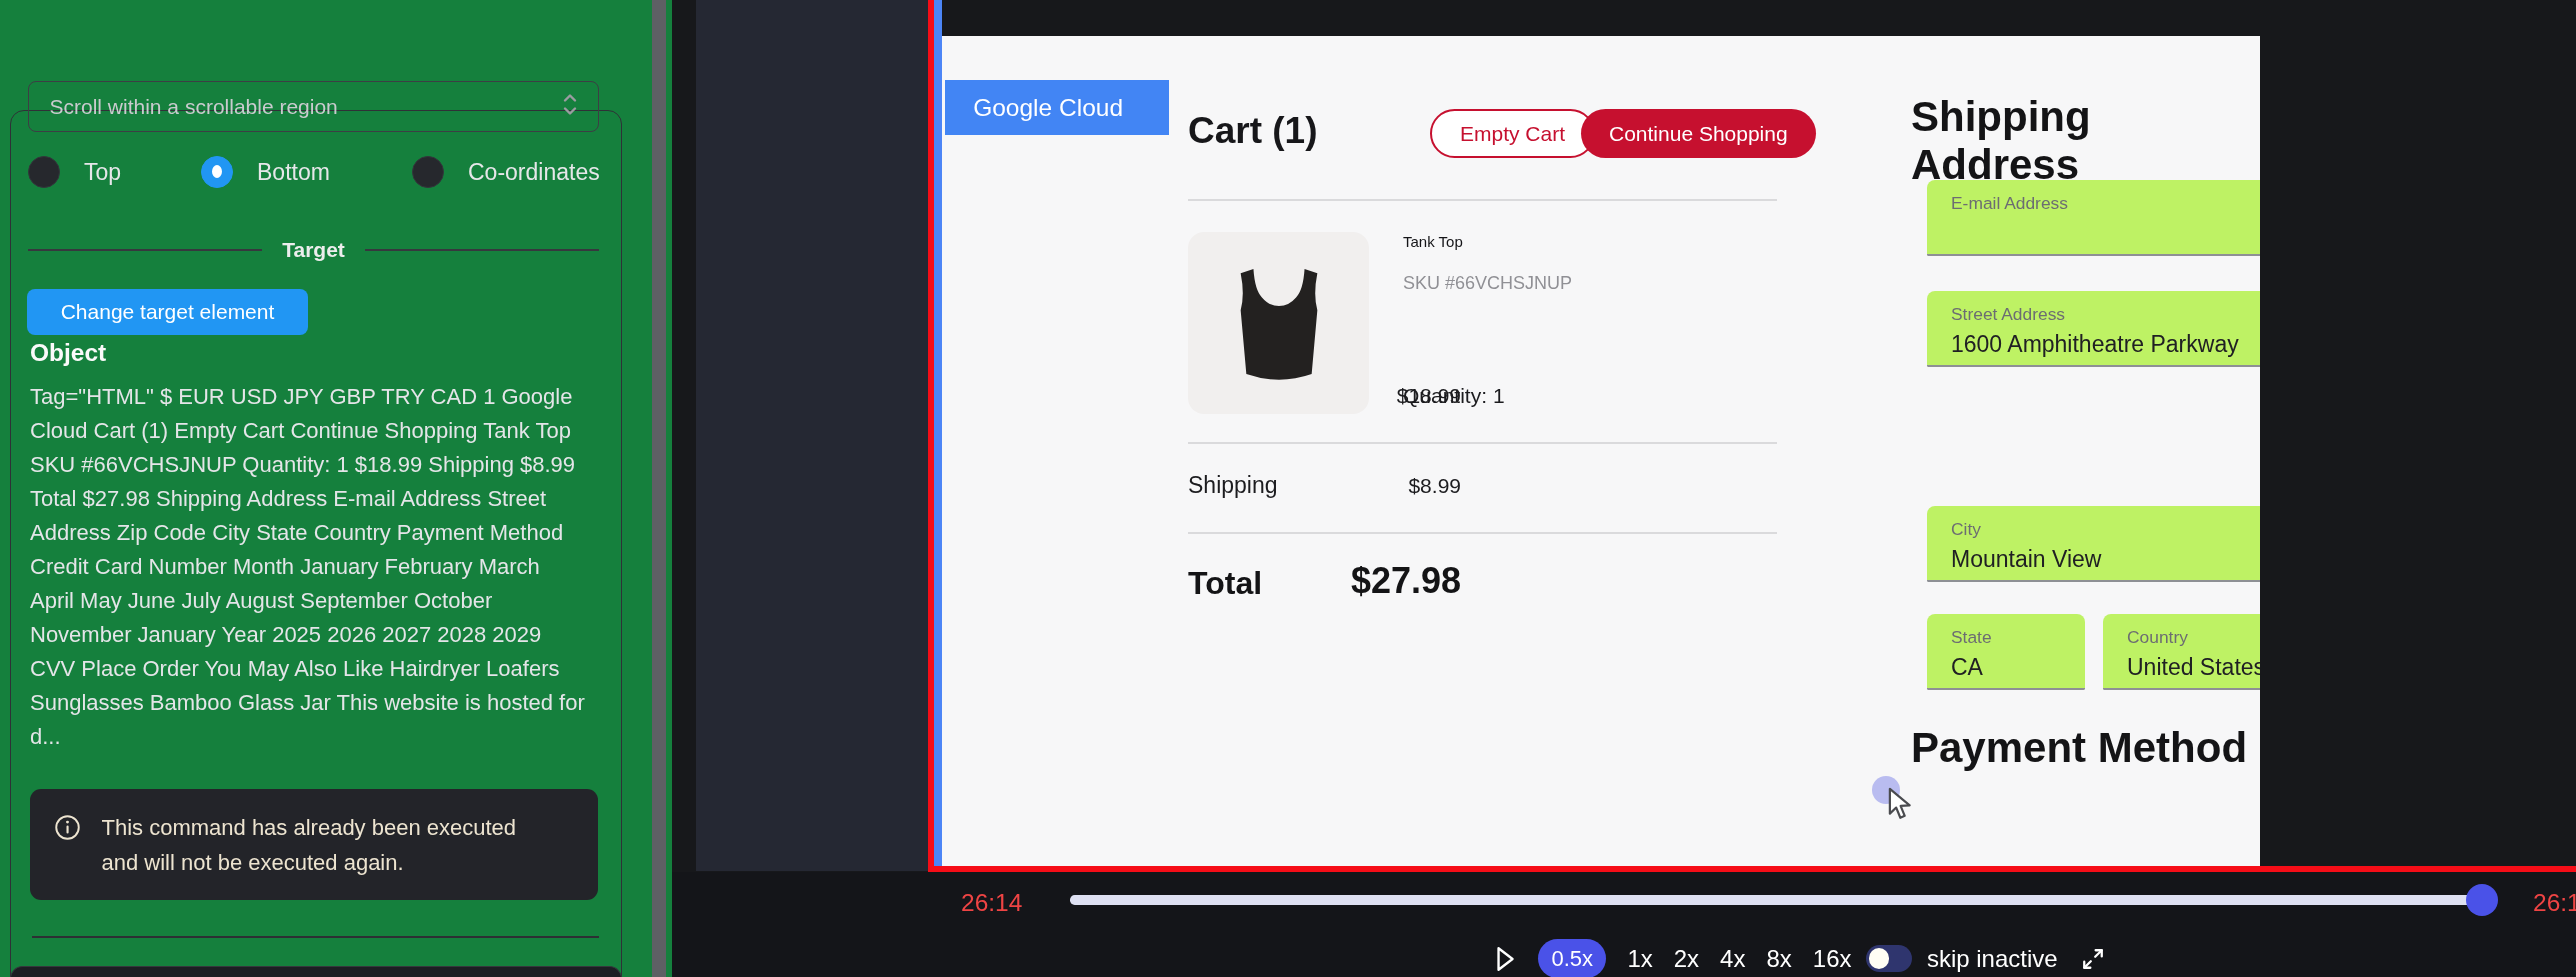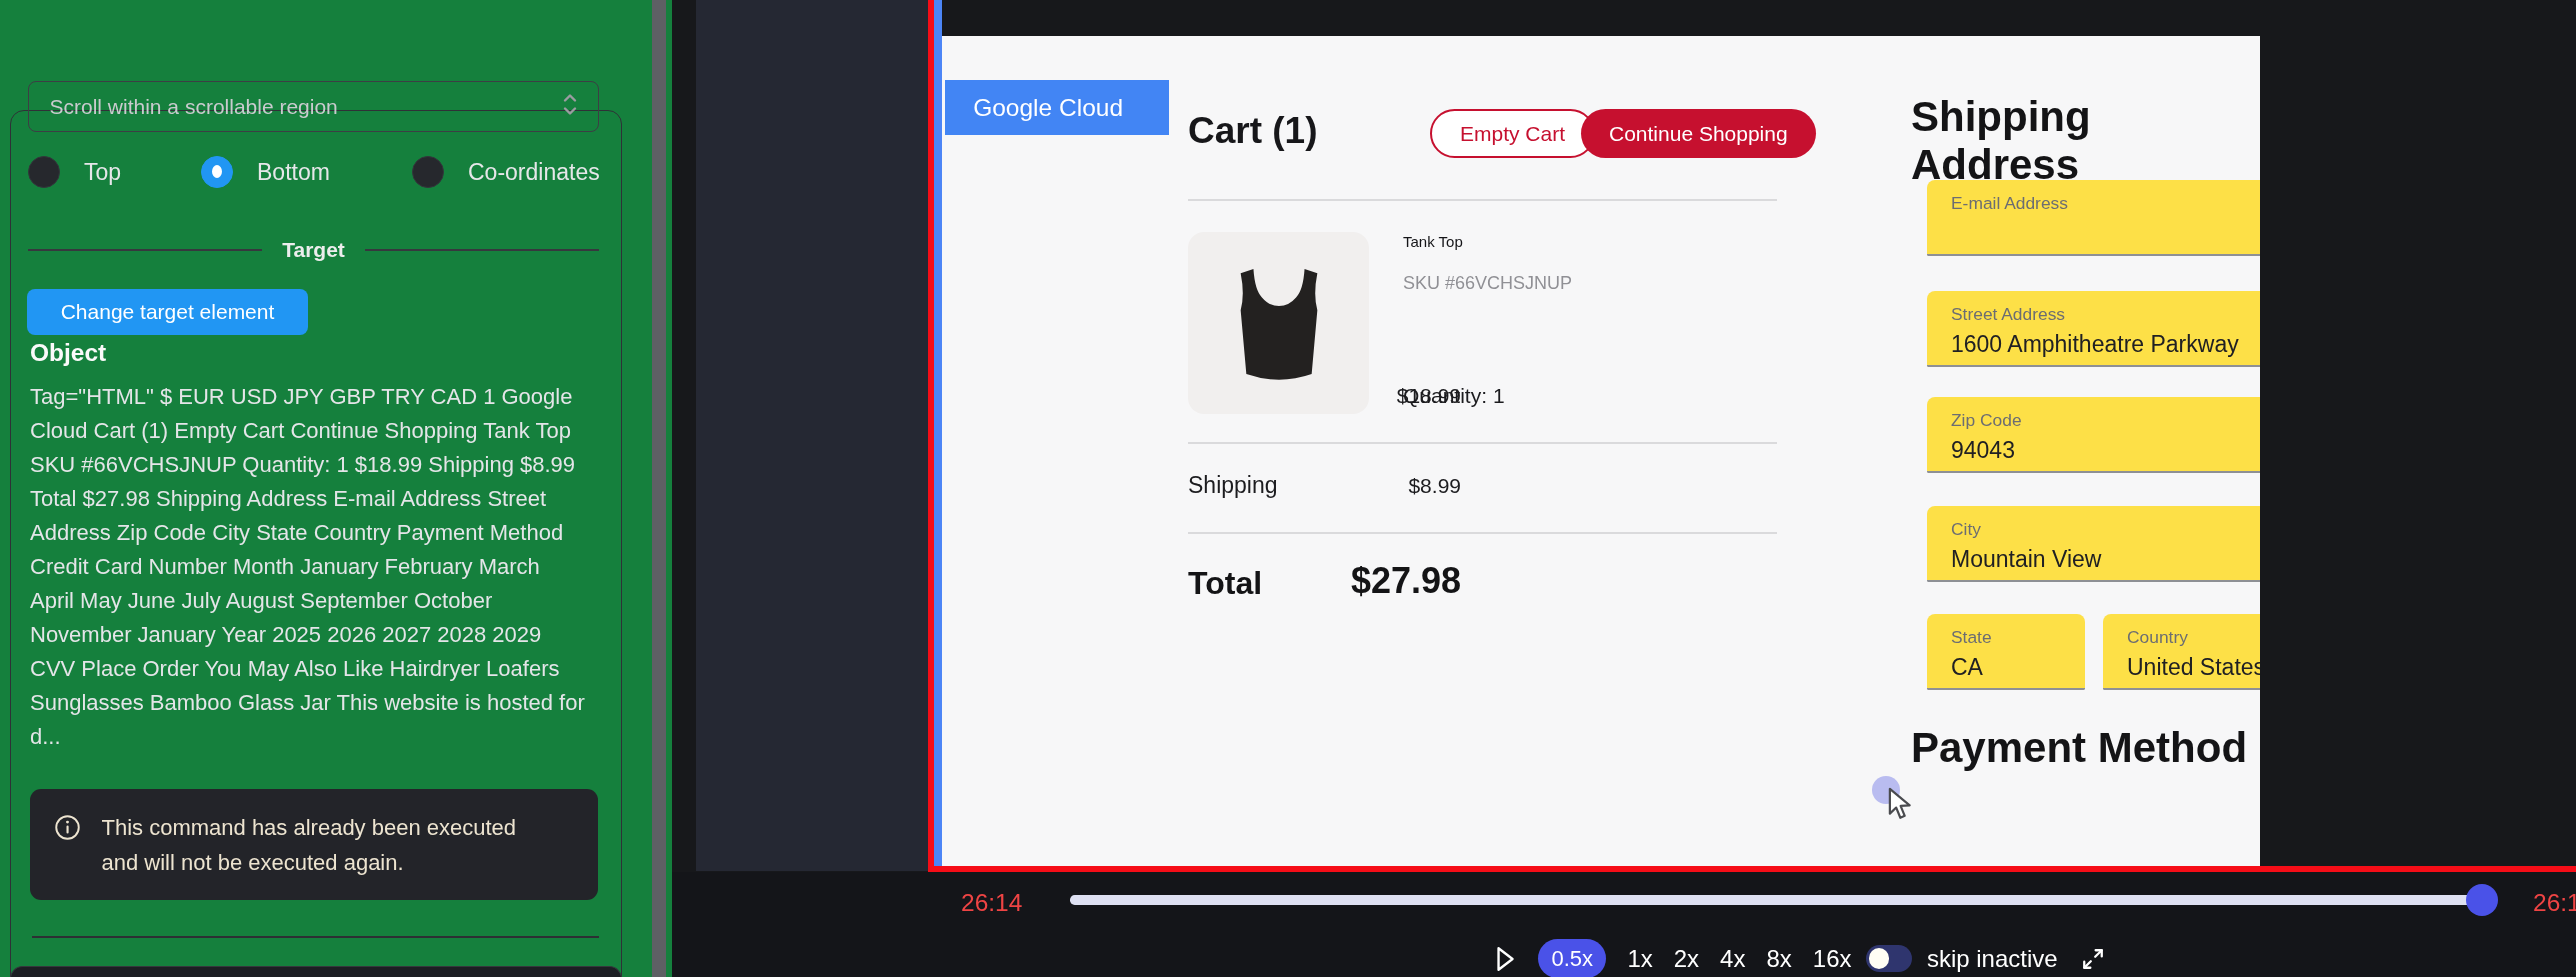--- a/index.html
+++ b/index.html
@@ -60,21 +60,21 @@
   .prod-img{position:absolute;left:246px;top:196px;width:181px;height:182px;border-radius:16px;
         background:#f1efee;display:flex;align-items:center;justify-content:center;}
   .prod-name{position:absolute;left:461px;top:197px;color:#151518;font-size:15px;}
   .prod-sku{position:absolute;left:461px;top:237px;color:#909095;font-size:18px;}
   .qty{position:absolute;left:461px;top:348px;color:#1c1c1f;font-size:21px;}
   .rprice{position:absolute;right:799px;color:#1c1c1f;font-size:21px;}
   .ship-label{position:absolute;left:246px;top:436px;color:#1c1c1f;font-size:23px;}
   .total-label{position:absolute;left:246px;top:529px;color:#141416;font-size:32px;font-weight:600;}
   .total-price{position:absolute;right:799px;top:524px;color:#141416;font-size:36px;font-weight:600;}
   .section-head{position:absolute;left:969px;margin:0;color:#141416;font-size:42px;font-weight:600;}
-  .field{position:absolute;left:985px;width:422px;height:76px;background:#fde047;
+  .field{position:absolute;left:985px;width:422px;height:76px;background:#bef264;
         border-radius:8px 8px 1.6px 1.6px;border-bottom:2.4px solid #8e9095;padding:12.6px 19px 0 24px;}
   .field .lbl{display:block;color:#6c6d72;font-size:17.4px;}
   .field .val{display:block;color:#202023;font-size:23px;margin-top:6.3px;}
   .click-dot{position:absolute;left:930px;top:740px;width:28px;height:28px;border-radius:50%;
         background:#b9bcf0;}
   .cursor{position:absolute;left:941px;top:750px;}
 
   
   .player{position:absolute;left:672px;top:872px;width:1904px;height:105px;background:#141519;}
   .ptime{position:absolute;top:17.4px;color:#ef4444;font-size:24.5px;}
@@ -188,24 +188,20 @@
 
     <h2 class="section-head" style="top:57px;">Shipping Address</h2>
 
     <div class="field" style="top:144px;">
       <span class="lbl">E-mail Address</span>
     </div>
     <div class="field" style="top:255px;">
       <span class="lbl">Street Address</span>
       <span class="val">1600 Amphitheatre Parkway</span>
     </div>
-    <div class="field" style="top:361px;">
-      <span class="lbl">Zip Code</span>
-      <span class="val">94043</span>
-    </div>
     <div class="field" style="top:470px;">
       <span class="lbl">City</span>
       <span class="val">Mountain View</span>
     </div>
     <div class="field" style="top:578px;width:158px;">
       <span class="lbl">State</span>
       <span class="val">CA</span>
     </div>
     <div class="field" style="top:578px;left:1161px;width:246px;">
       <span class="lbl">Country</span>

